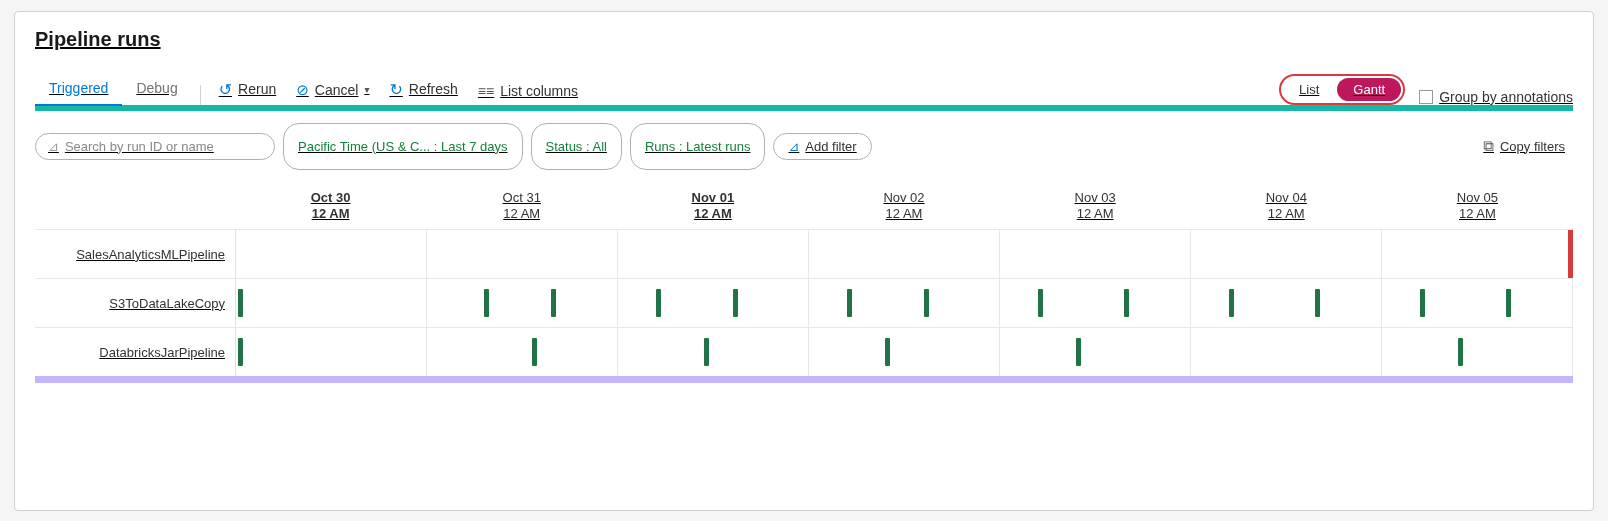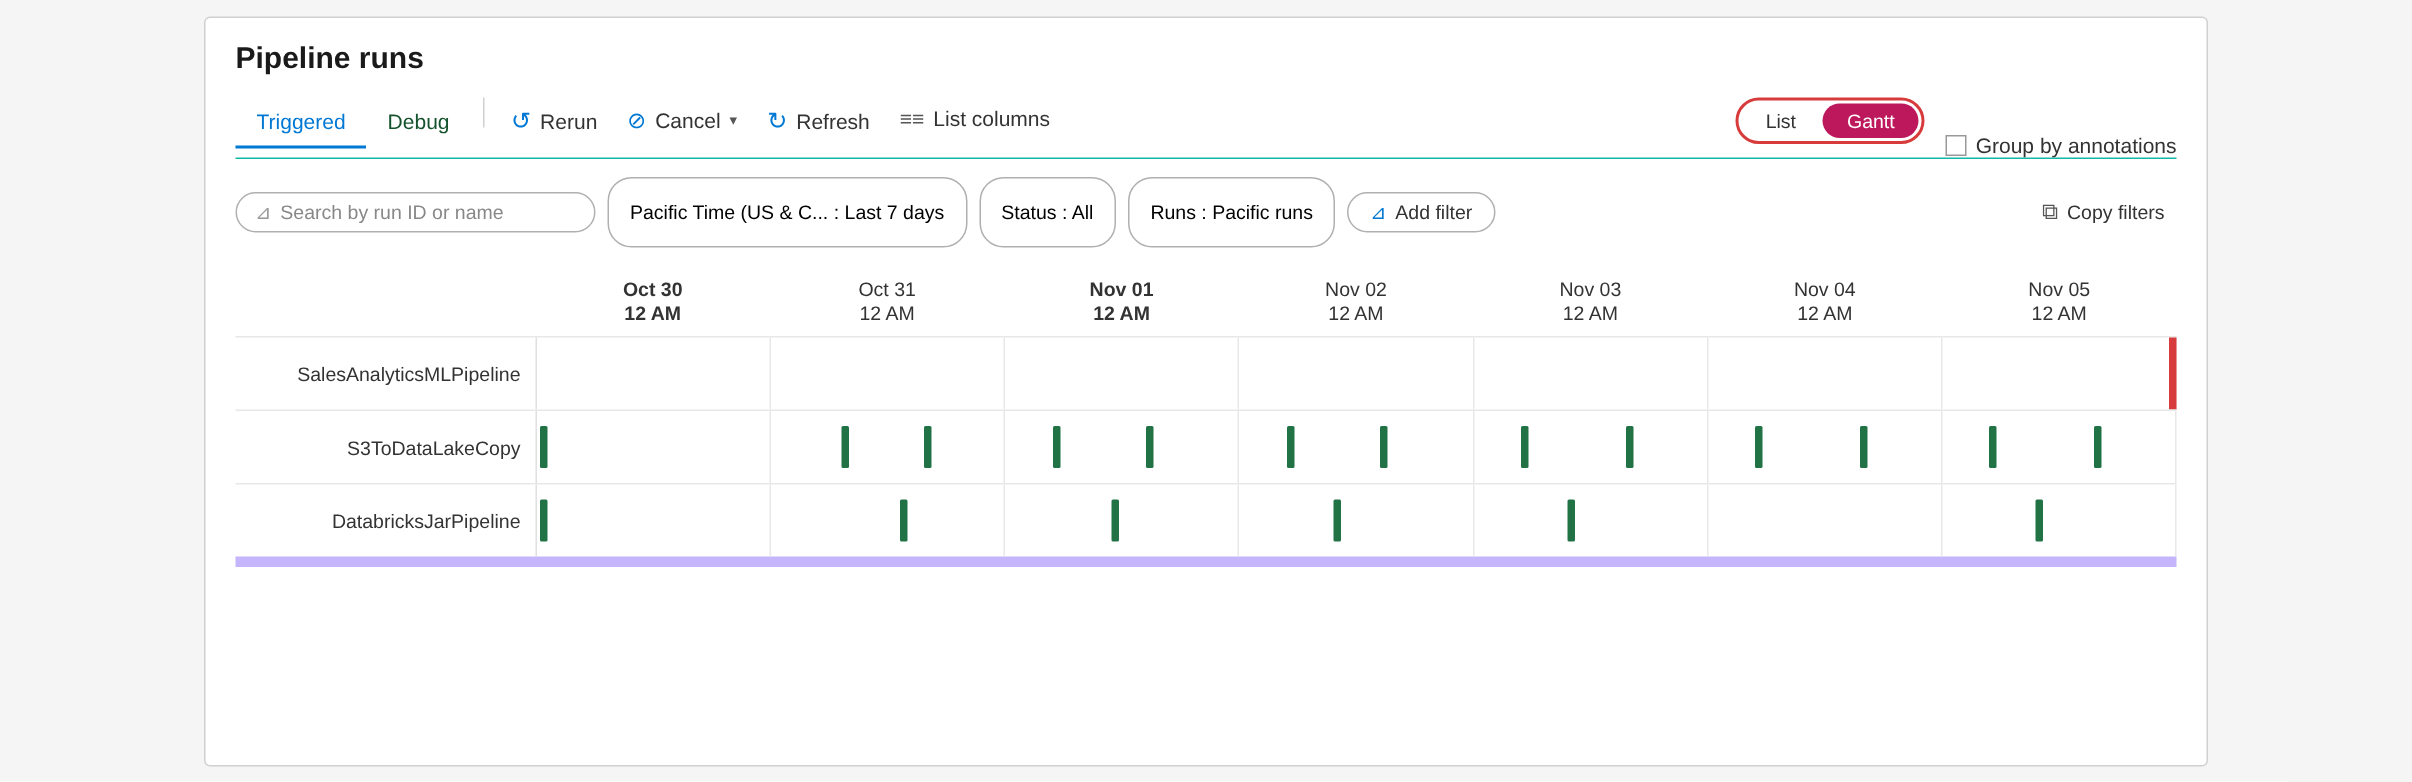--- a/index.html
+++ b/index.html
@@ -8,43 +8,44 @@
       background: #f5f5f5;
       display: flex;
       justify-content: center;
       align-items: center;
       min-height: 100vh;
     }
     .container {
       background: #fff;
       border: 1px solid #d0d0d0;
       border-radius: 4px;
-      width: 1336px;
+      width: 1580px;
       min-height: 500px;
       padding: 16px 20px;
+      text-decoration: underline;
     }
     .page-title {
       font-size: 20px;
       font-weight: 600;
       color: #1a1a1a;
       margin-bottom: 14px;
     }
     
     .top-nav {
       display: flex;
-      align-items: flex-start;
-      border-bottom: 1px solid #14b8a6;
+      align-items: flex-end;
+      border-bottom: 6px solid #14b8a6;
       padding-bottom: 0;
       margin-bottom: 12px;
       gap: 0;
     }
     .tab {
       padding: 8px 14px;
       font-size: 14px;
-      color: #14532d;
+      color: #737373;
       cursor: pointer;
       border-bottom: 2px solid transparent;
       margin-bottom: -1px;
     }
     .tab.active {
       color: #0078d4;
       border-bottom: 2px solid #0078d4;
       font-weight: 500;
     }
     .nav-separator {
@@ -128,21 +129,21 @@
       color: #888;
       background: #fff;
       min-width: 240px;
     }
     .filter-search .filter-icon { color: #999; font-size: 13px; }
     .filter-chip {
       border: 1px solid #b0b0b0;
       border-radius: 16px;
       padding: 15px 14px;
       font-size: 13px;
-      color: #000000;
+      color: #15803d;
       background: #fff;
       cursor: pointer;
       white-space: nowrap;
     }
     .add-filter {
       display: flex;
       align-items: center;
       gap: 6px;
       border: 1px solid #b0b0b0;
       border-radius: 16px;
@@ -291,21 +292,21 @@
     </div>
   </div>
 
   <div class="filter-bar">
     <div class="filter-search">
       <span class="filter-icon">⊿</span>
       <span style="color:#888;">Search by run ID or name</span>
     </div>
     <div class="filter-chip">Pacific Time (US &amp; C... : Last 7 days</div>
     <div class="filter-chip">Status : All</div>
-    <div class="filter-chip">Runs : Pacific runs</div>
+    <div class="filter-chip">Runs : Latest runs</div>
     <div class="add-filter">
       <span style="color:#0078d4; font-size:13px;">⊿</span>
       <span>Add filter</span>
     </div>
     <div class="copy-filters">
       <span style="font-size:15px; color:#555;">⧉</span>
       <span>Copy filters</span>
     </div>
   </div>
 

